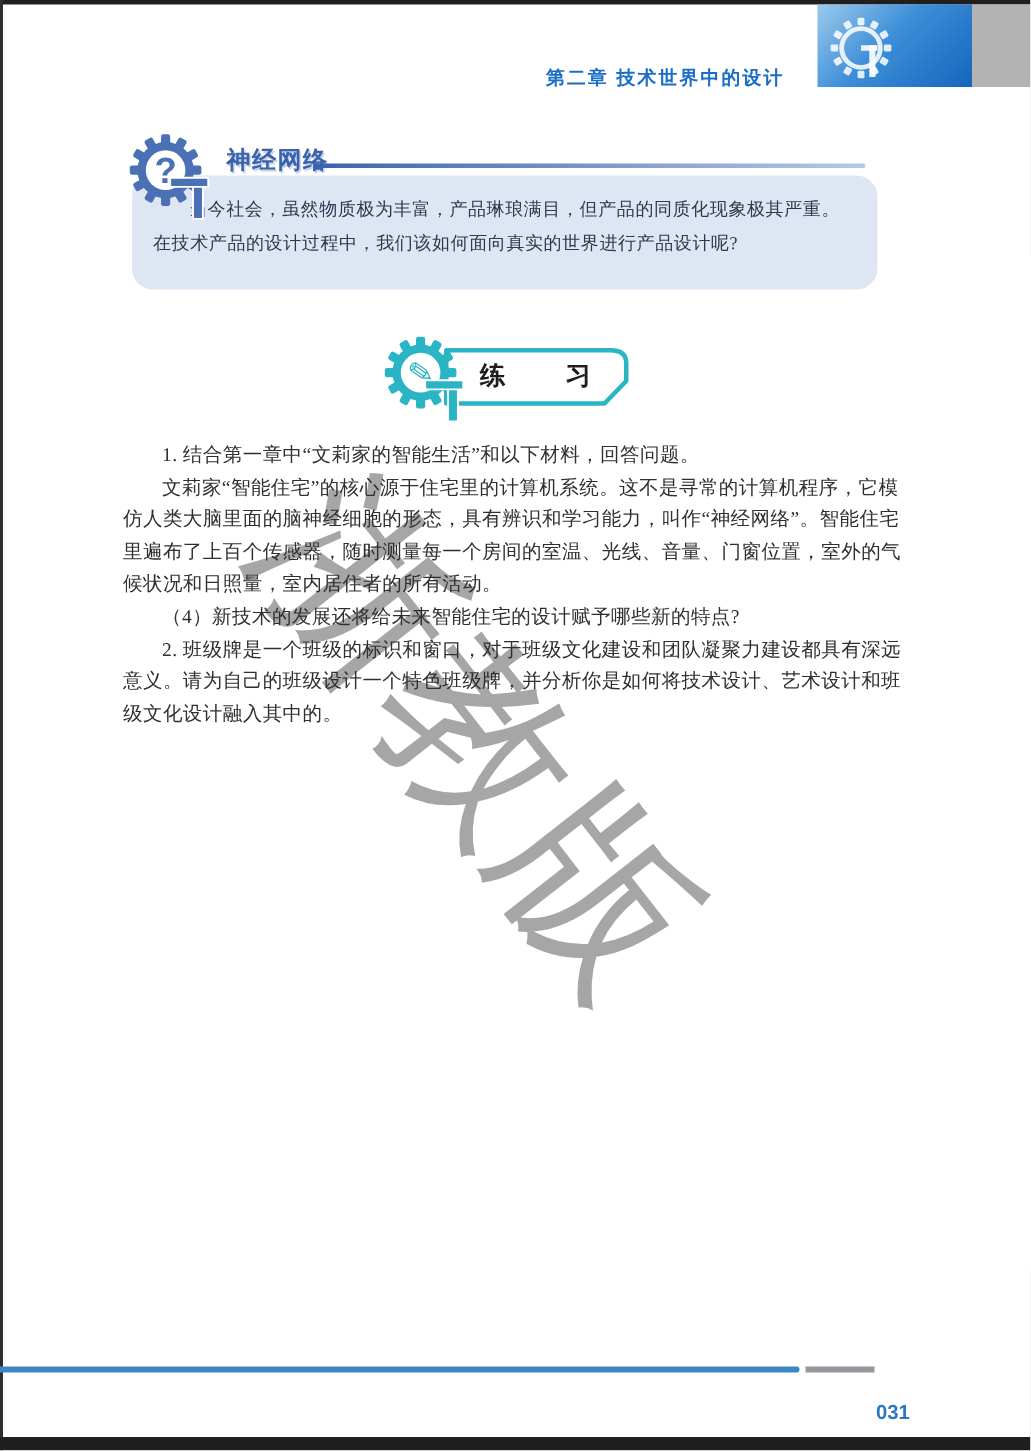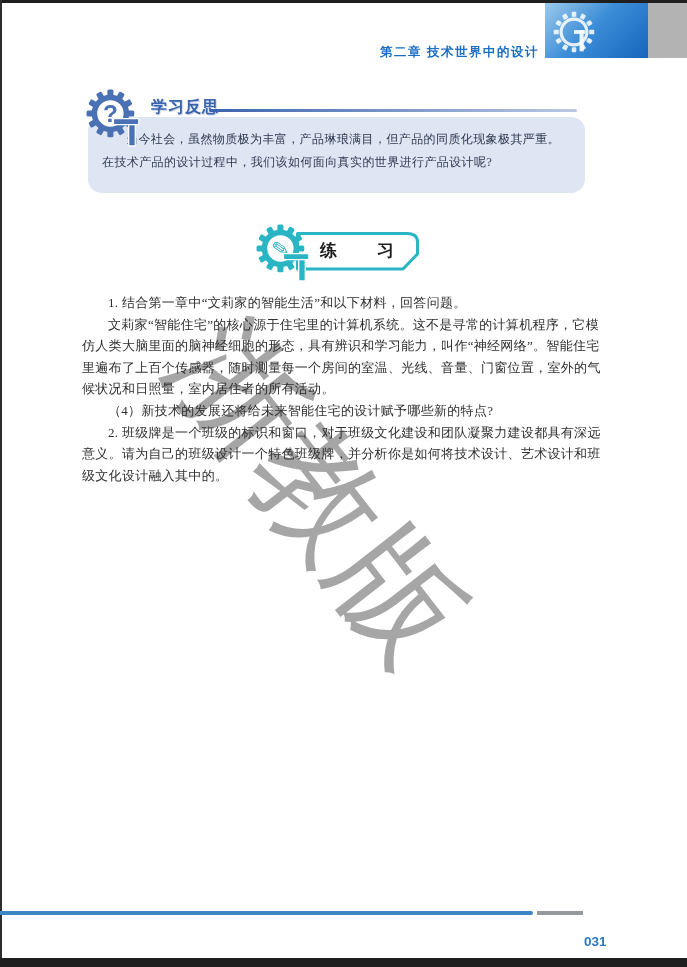--- a/index.html
+++ b/index.html
@@ -9,21 +9,21 @@
     background:#ffffff; overflow:hidden;
     font-family:"Liberation Serif","DejaVu Serif",serif;
   }
   
   .edge-top    { position:absolute; left:0; top:0; width:100%; height:3px; background:#1f1f1f; }
   .edge-left   { position:absolute; left:0; top:0; width:2px; height:100%; background:#2e2e2e; }
   .edge-bottom { position:absolute; left:0; top:958px; width:100%; height:9px; background:#1f1f1f; }
 
   
   .chapter-label {
-    position:absolute; top:44px; right:148px;
+    position:absolute; top:44px; right:164px;
     font-family:"Liberation Sans","DejaVu Sans",sans-serif;
     font-size:12.5px; font-weight:bold; color:#1a6ec5; letter-spacing:1.5px;
     white-space:nowrap;
   }
   .header-blue-block {
     position:absolute; left:545px; top:3px; width:103px; height:55px;
     background:linear-gradient(135deg,#9ccaec 0%, #3d8ed8 45%, #1565bd 100%);
   }
   .header-gray-block {
     position:absolute; left:648px; top:3px; width:39px; height:55px; background:#b3b3b3;
@@ -145,21 +145,21 @@
       <rect x="46" y="5" width="12" height="16" rx="3" transform="rotate(300 52 52)"></rect>
       <rect x="46" y="5" width="12" height="16" rx="3" transform="rotate(330 52 52)"></rect>
     </g>
     <circle cx="52" cy="52" r="37" fill="#4a71b3"></circle>
     <circle cx="52" cy="52" r="26" fill="#ffffff"></circle>
     <text x="52" y="69" font-size="48" font-weight="bold" text-anchor="middle" fill="#4a71b3" font-family="Liberation Sans, sans-serif">?</text>
     <rect x="88" y="64" width="13" height="52" fill="#4a71b3" stroke="#ffffff" stroke-width="2.5"></rect>
     <rect x="58" y="62" width="50" height="12" rx="2" fill="#4a71b3" stroke="#ffffff" stroke-width="2.5"></rect>
   </svg>
 
-  <div class="reflection-title">学习反思</div>
+  <div class="reflection-title">神经网络</div>
   <div class="reflection-rule"></div>
 
   <div class="reflection-box">
     <p>当今社会，虽然物质极为丰富，产品琳琅满目，但产品的同质化现象极其严重。在技术产品的设计过程中，我们该如何面向真实的世界进行产品设计呢?</p>
   </div>
 
   <svg class="exercise-gear" width="66" height="61" viewBox="0 0 130 120">
     <g fill="#2ab5c4">
       <rect x="46" y="5" width="12" height="16" rx="3" transform="rotate(0 52 52)"></rect>
       <rect x="46" y="5" width="12" height="16" rx="3" transform="rotate(30 52 52)"></rect>

